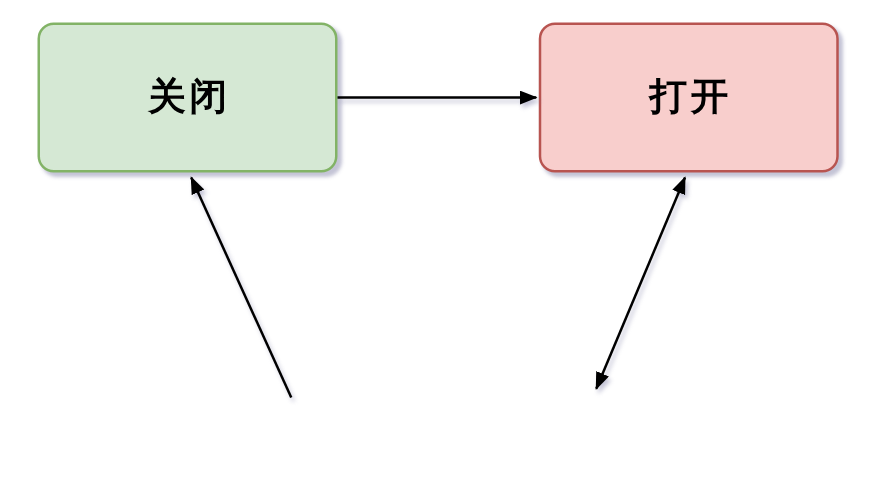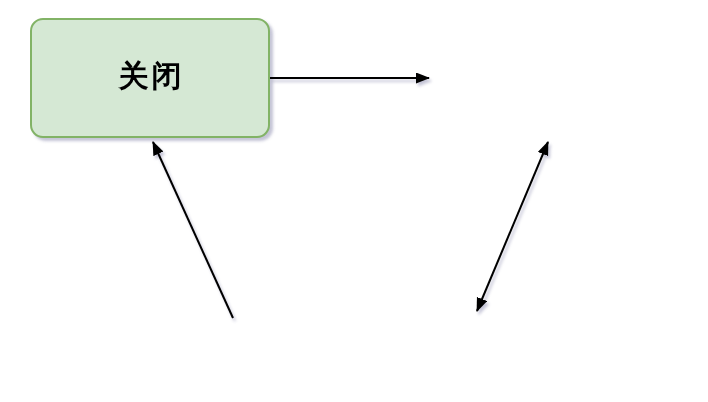--- a/index.html
+++ b/index.html
@@ -26,21 +26,20 @@
     background: #eee;
   }
   .node-label {
     font-size: 30px;
     font-weight: bold;
     color: #000000;
     letter-spacing: 3px;
     text-indent: 3px; 
     line-height: 1;
     user-select: none;
-    font-family: Liberation Mono, monospace;
   }
   #node-closed   { left: 30px;  top: 18px;  }
   #node-open     { left: 431px; top: 18px;  }
   #node-halfopen { left: 233px; top: 258px; }
   svg.edges {
     position: absolute;
     left: 0; top: 0;
     width: 708px; height: 402px;
     overflow: visible;
     pointer-events: none;
@@ -54,20 +53,23 @@
 </style>
 </head>
 <body>
 
 <div class="canvas">
 
   <div class="node" id="node-closed" style="background: rgb(213, 232, 212); border-color: rgb(130, 179, 102);">
     <span class="node-label">关闭</span>
   </div>
 
+  <div class="node" id="node-open" style="background: rgb(248, 206, 204); border-color: rgb(184, 84, 80);">
+    <span class="node-label">打开</span>
+  </div>
 
 
   <svg class="edges" viewBox="0 0 708 402" xmlns="http://www.w3.org/2000/svg">
     <defs>
       <marker id="arrow" markerUnits="userSpaceOnUse" markerWidth="16" markerHeight="12" refX="13" refY="5.5" orient="auto-start-reverse">
         <path d="M0,0 L14,5.5 L0,11 Z" fill="#000000"></path>
       </marker>
     </defs>
 
     <line class="edge-line" x1="270" y1="78" x2="429" y2="78" marker-end="url(#arrow)"></line>

